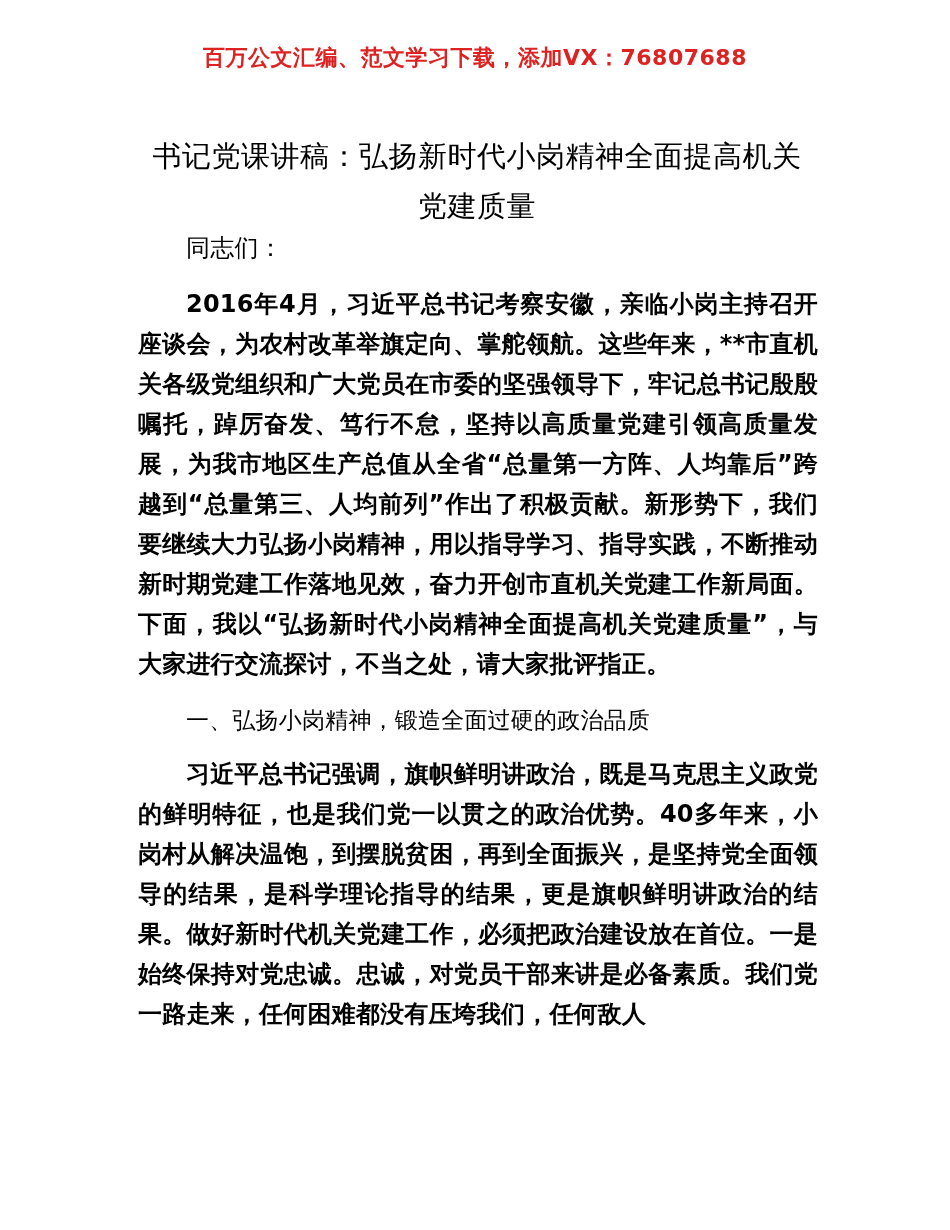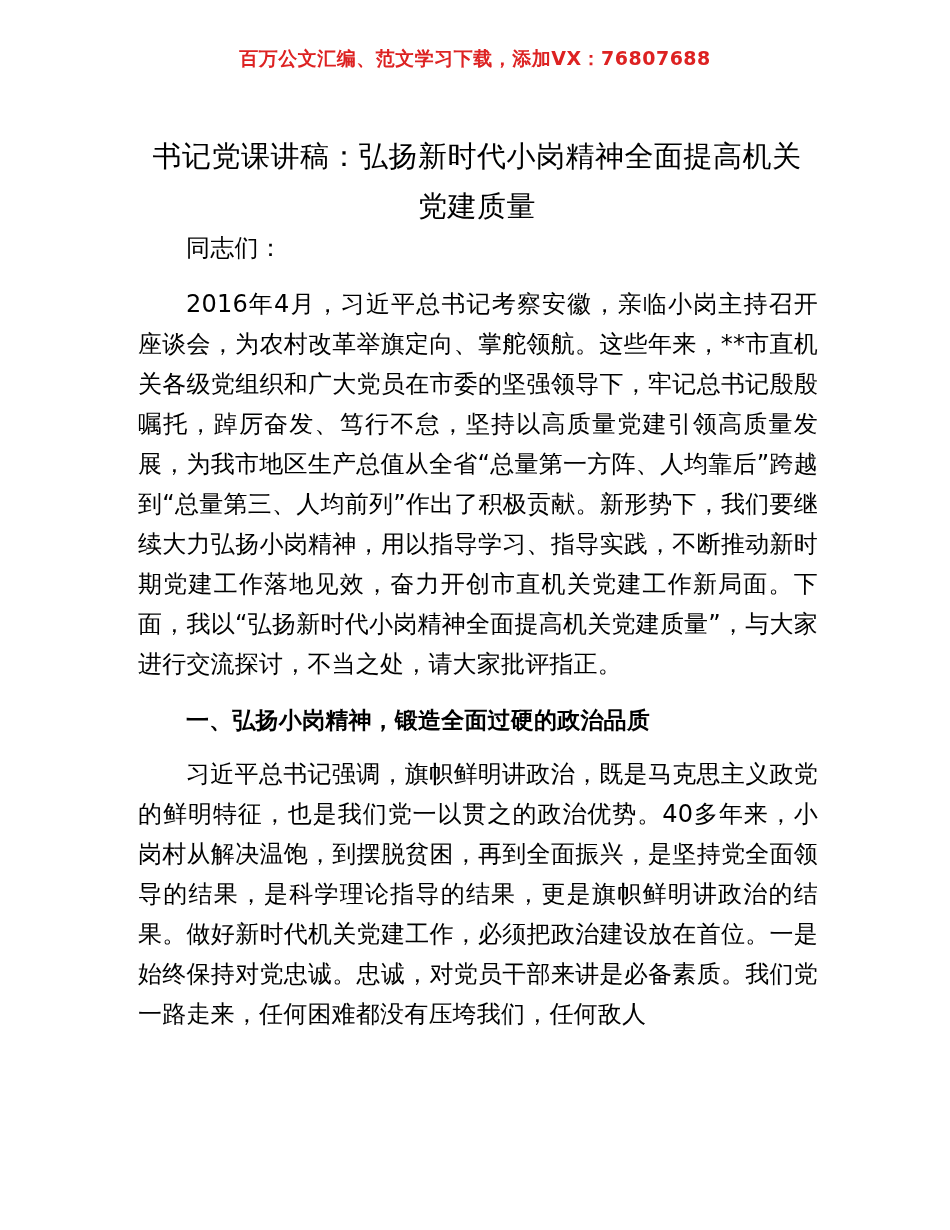--- a/index.html
+++ b/index.html
@@ -24,21 +24,21 @@
     box-sizing: border-box;
   }
 
   
   .promo-banner {
     position: absolute;
     top: 44px;
     left: 0;
     width: 950px;
     text-align: center;
-    font-size: 19px;
+    font-size: 22px;
     font-weight: bold;
     letter-spacing: 0.5px;
     line-height: 28px;
     white-space: nowrap;
   }
 
   
   .doc-title {
     position: absolute;
     top: 112px;
@@ -68,25 +68,26 @@
   }
 
   .para {
     font-size: 24px;
     line-height: 40px;
     text-indent: 48px;
     text-align: justify;
     text-justify: inter-ideograph;
     letter-spacing: 0.2px;
     margin: 0 0 16px 0;
+    font-weight: bold;
   }
 
   .section-heading {
     font-size: 23px;
-    font-weight: bold;
+    font-weight: normal;
     line-height: 40px;
     text-indent: 48px;
     letter-spacing: 0.2px;
     margin: 0 0 14px 0;
   }
 
   .para-last {
     margin-bottom: 12px;
   }
 </style>

